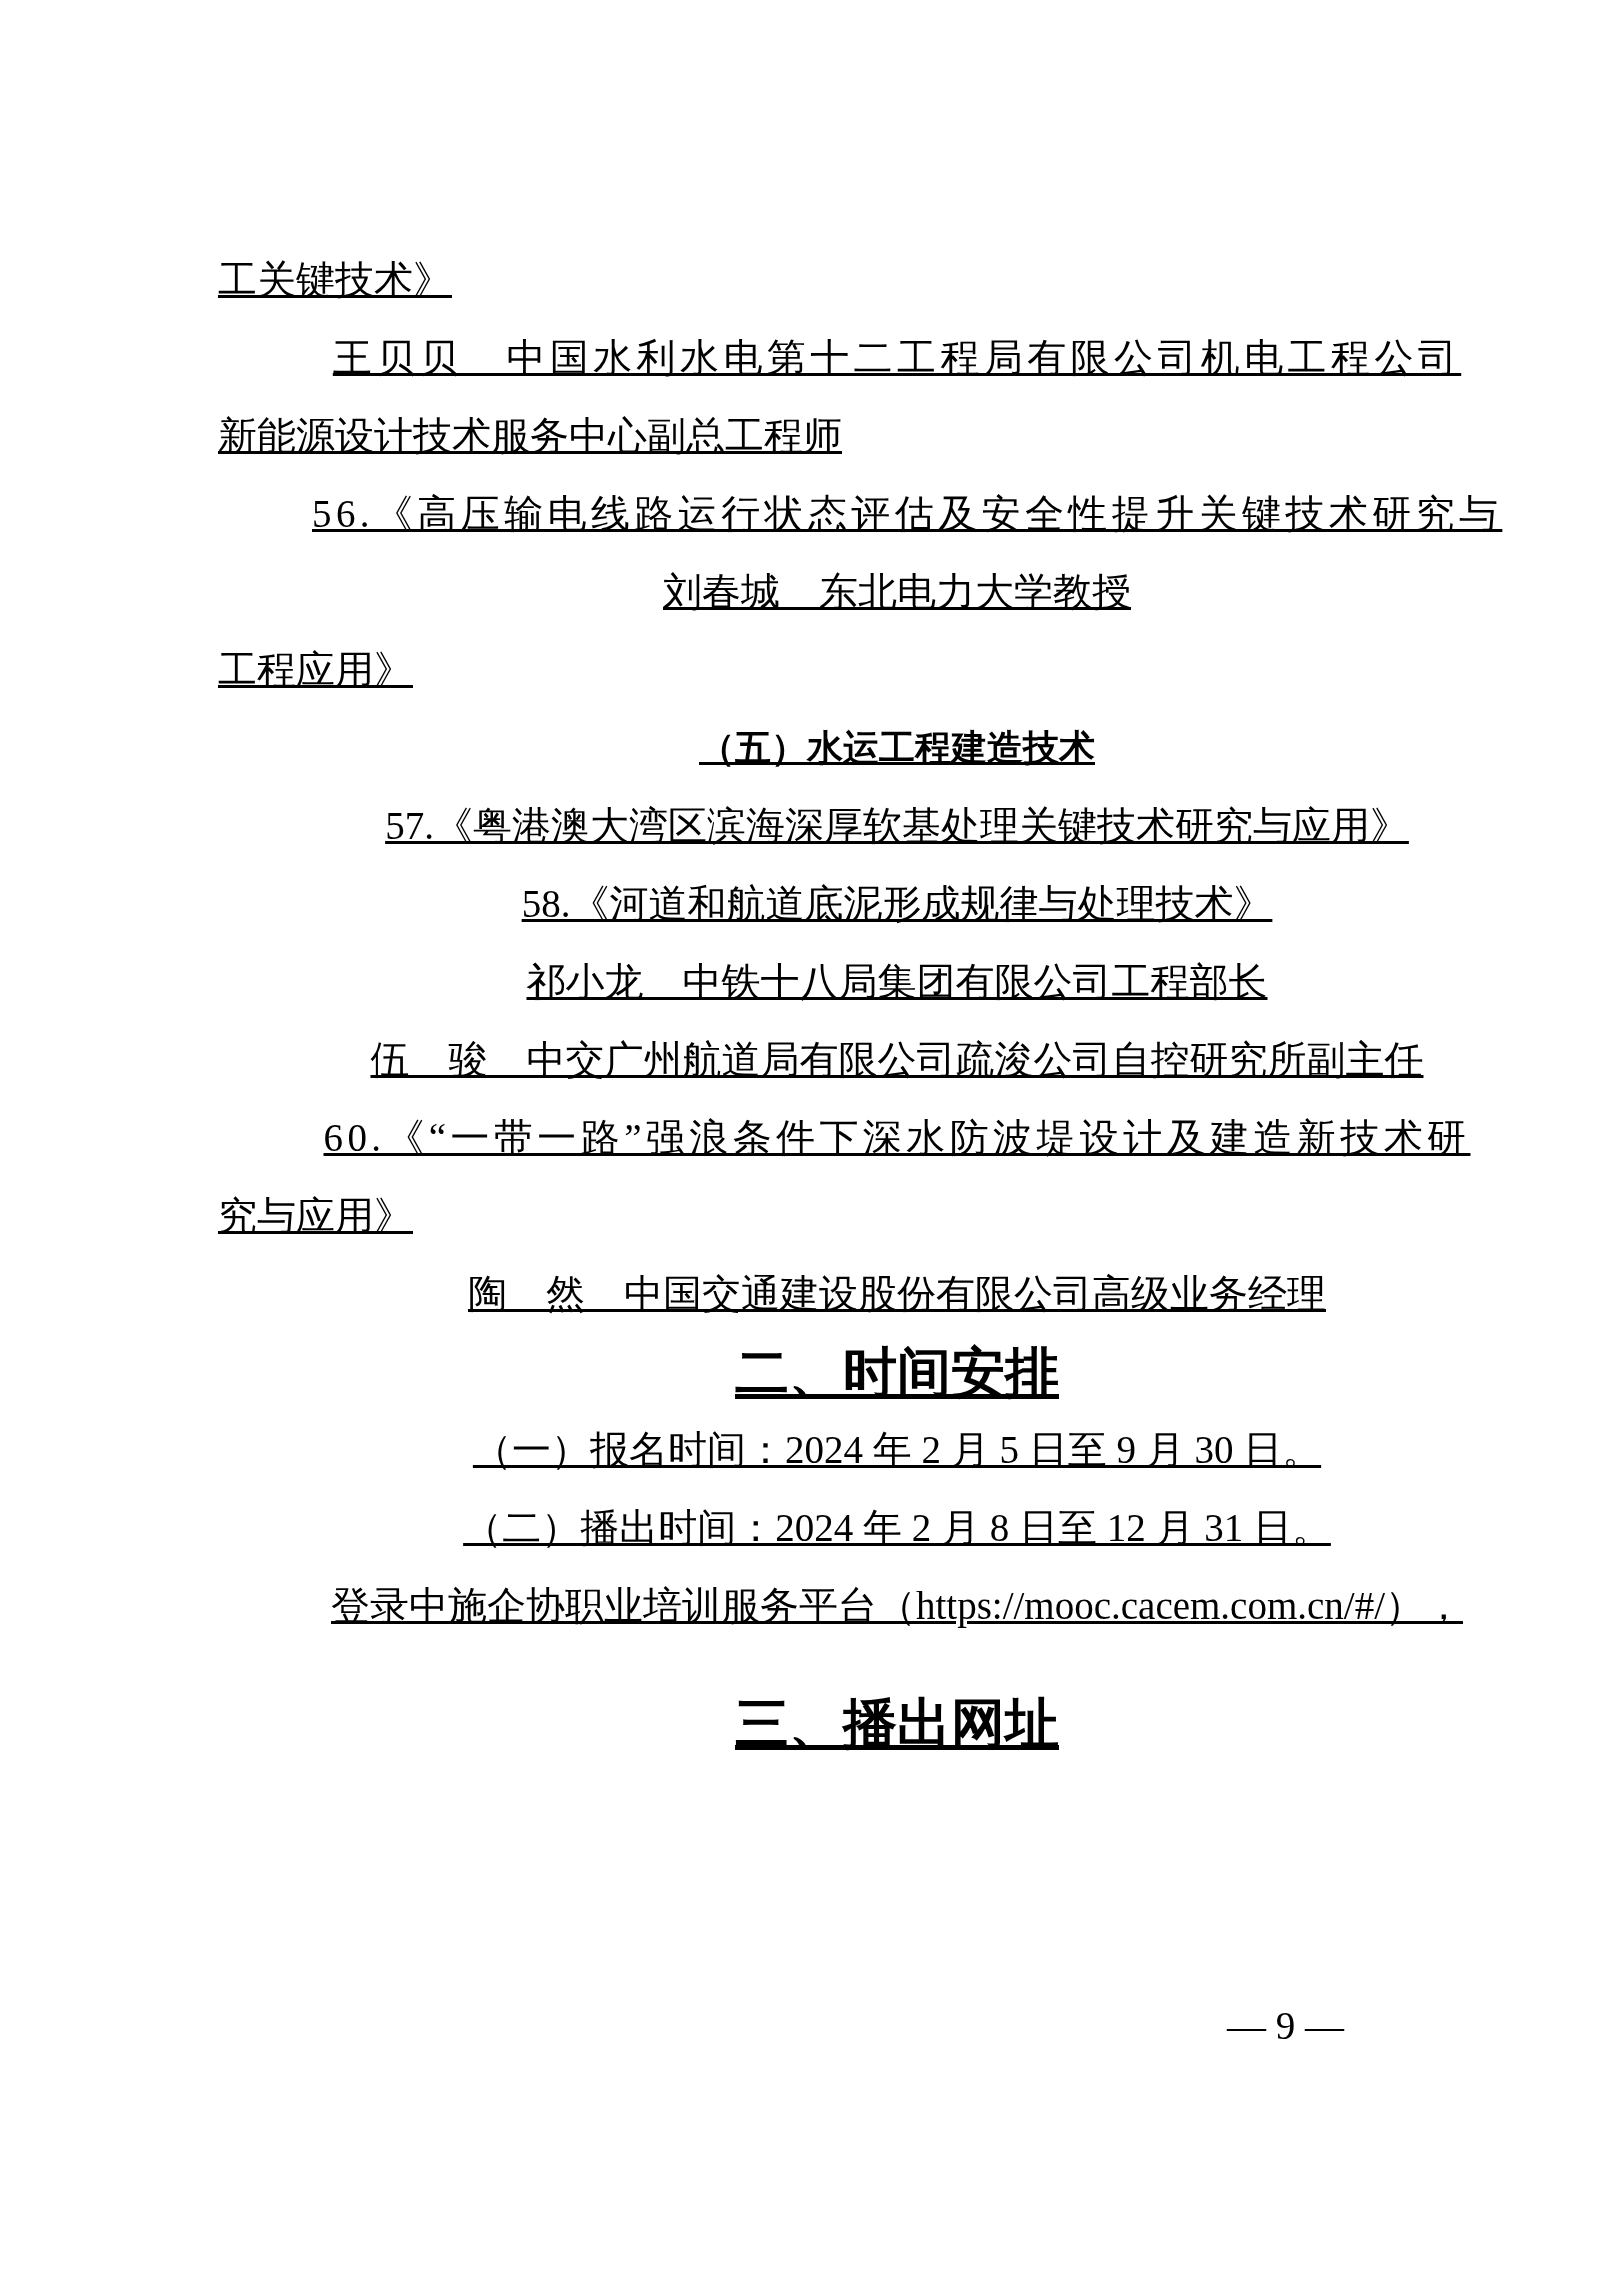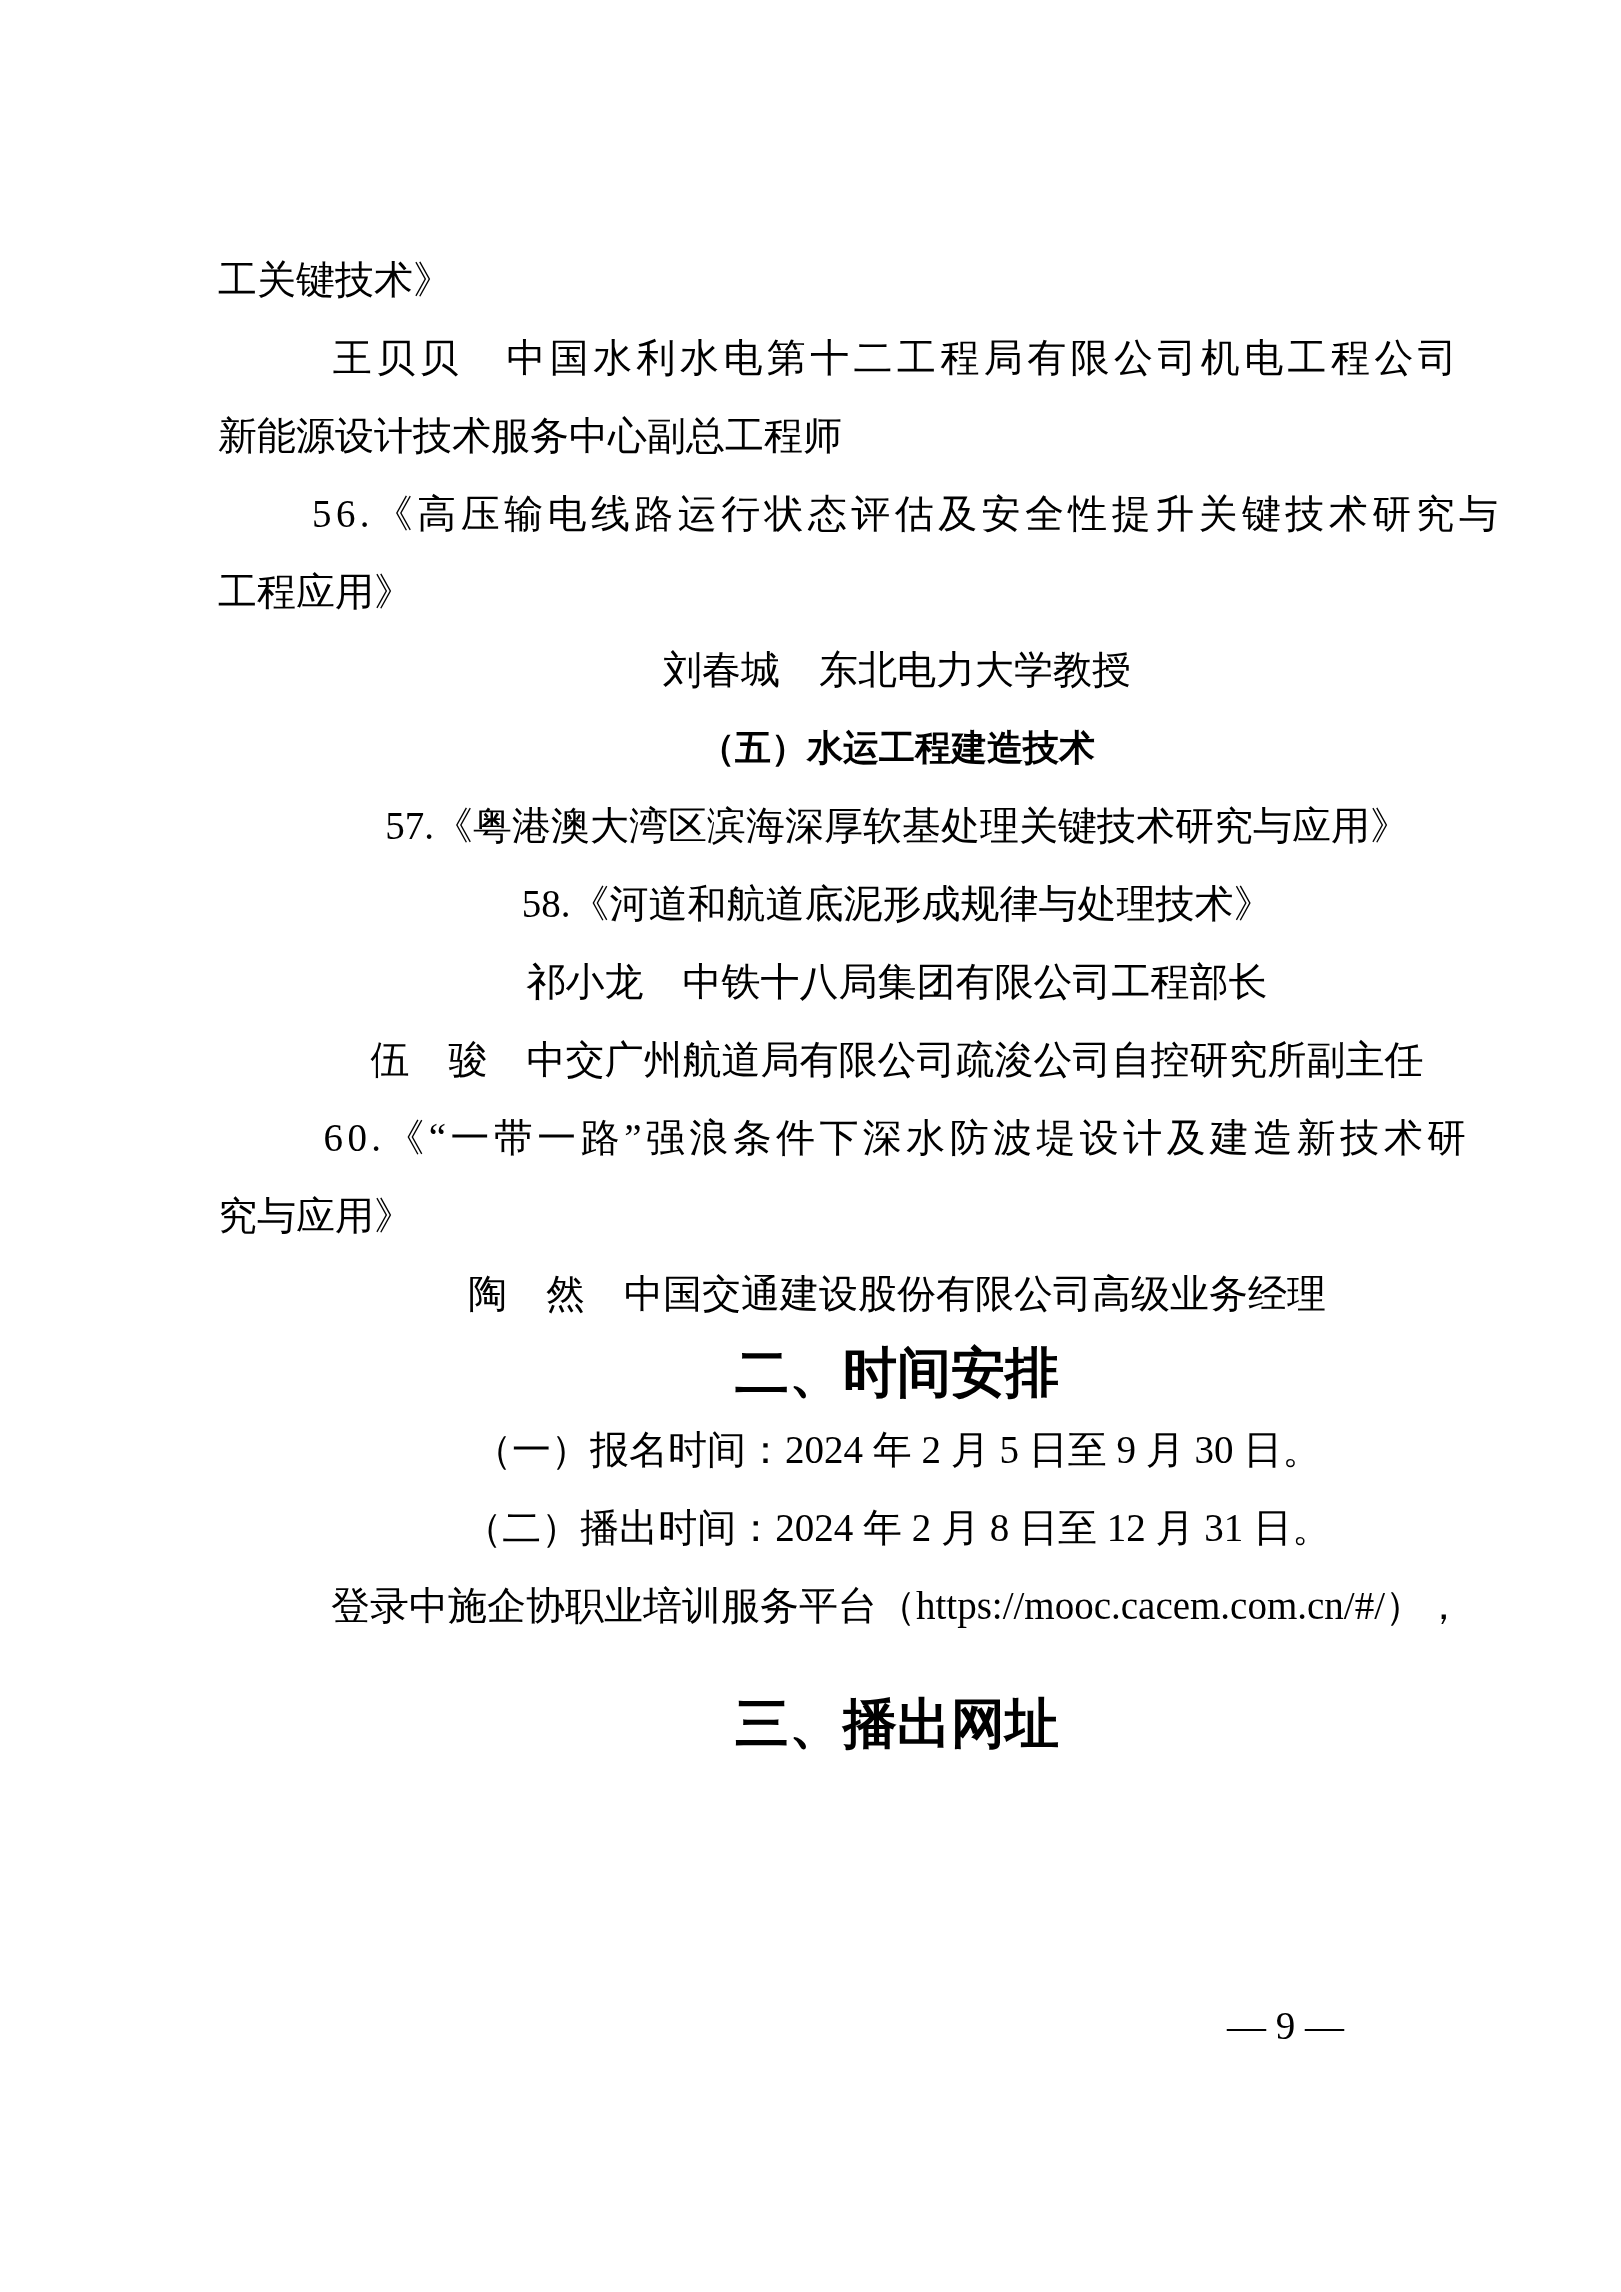--- a/index.html
+++ b/index.html
@@ -21,20 +21,21 @@
     left: 218px;
     top: 241px;
     width: 1264px;
   }
   .line {
     height: 78px;
     line-height: 78px;
     font-size: 39px;
     font-family: "Liberation Serif", serif;
     white-space: nowrap;
+    text-decoration: underline;
   }
   .indent-1 {
     padding-left: 94px;
     text-align: center;
   }
   .style-heading-hei {
     font-family: "Liberation Sans", sans-serif;
     font-weight: bold;
     font-size: 54px;
   }
@@ -62,22 +63,22 @@
 </style>
 </head>
 <body>
 
 <div class="page">
   <div class="doc-body" id="doc-body">
       <div class="line style-body">工关键技术》</div>
       <div class="line style-body indent-1 stretch">王贝贝　中国水利水电第十二工程局有限公司机电工程公司</div>
       <div class="line style-body">新能源设计技术服务中心副总工程师</div>
       <div class="line style-body indent-1 stretch">56.《高压输电线路运行状态评估及安全性提升关键技术研究与</div>
+      <div class="line style-body indent-1">刘春城　东北电力大学教授</div>
       <div class="line style-body">工程应用》</div>
-      <div class="line style-body indent-1">刘春城　东北电力大学教授</div>
       <div class="line style-heading-kai indent-1">（五）水运工程建造技术</div>
       <div class="line style-body indent-1">57.《粤港澳大湾区滨海深厚软基处理关键技术研究与应用》</div>
       <div class="line style-body indent-1">58.《河道和航道底泥形成规律与处理技术》</div>
       <div class="line style-body indent-1">祁小龙　中铁十八局集团有限公司工程部长</div>
       <div class="line style-body indent-1">伍　骏　中交广州航道局有限公司疏浚公司自控研究所副主任</div>
       <div class="line style-body indent-1 stretch">60.《“一带一路”强浪条件下深水防波堤设计及建造新技术研</div>
       <div class="line style-body">究与应用》</div>
       <div class="line style-body indent-1">陶　然　中国交通建设股份有限公司高级业务经理</div>
       <div class="line style-heading-hei indent-1">二、时间安排</div>
       <div class="line style-body indent-1">（一）报名时间：2024 年 2 月 5 日至 9 月 30 日。</div>

